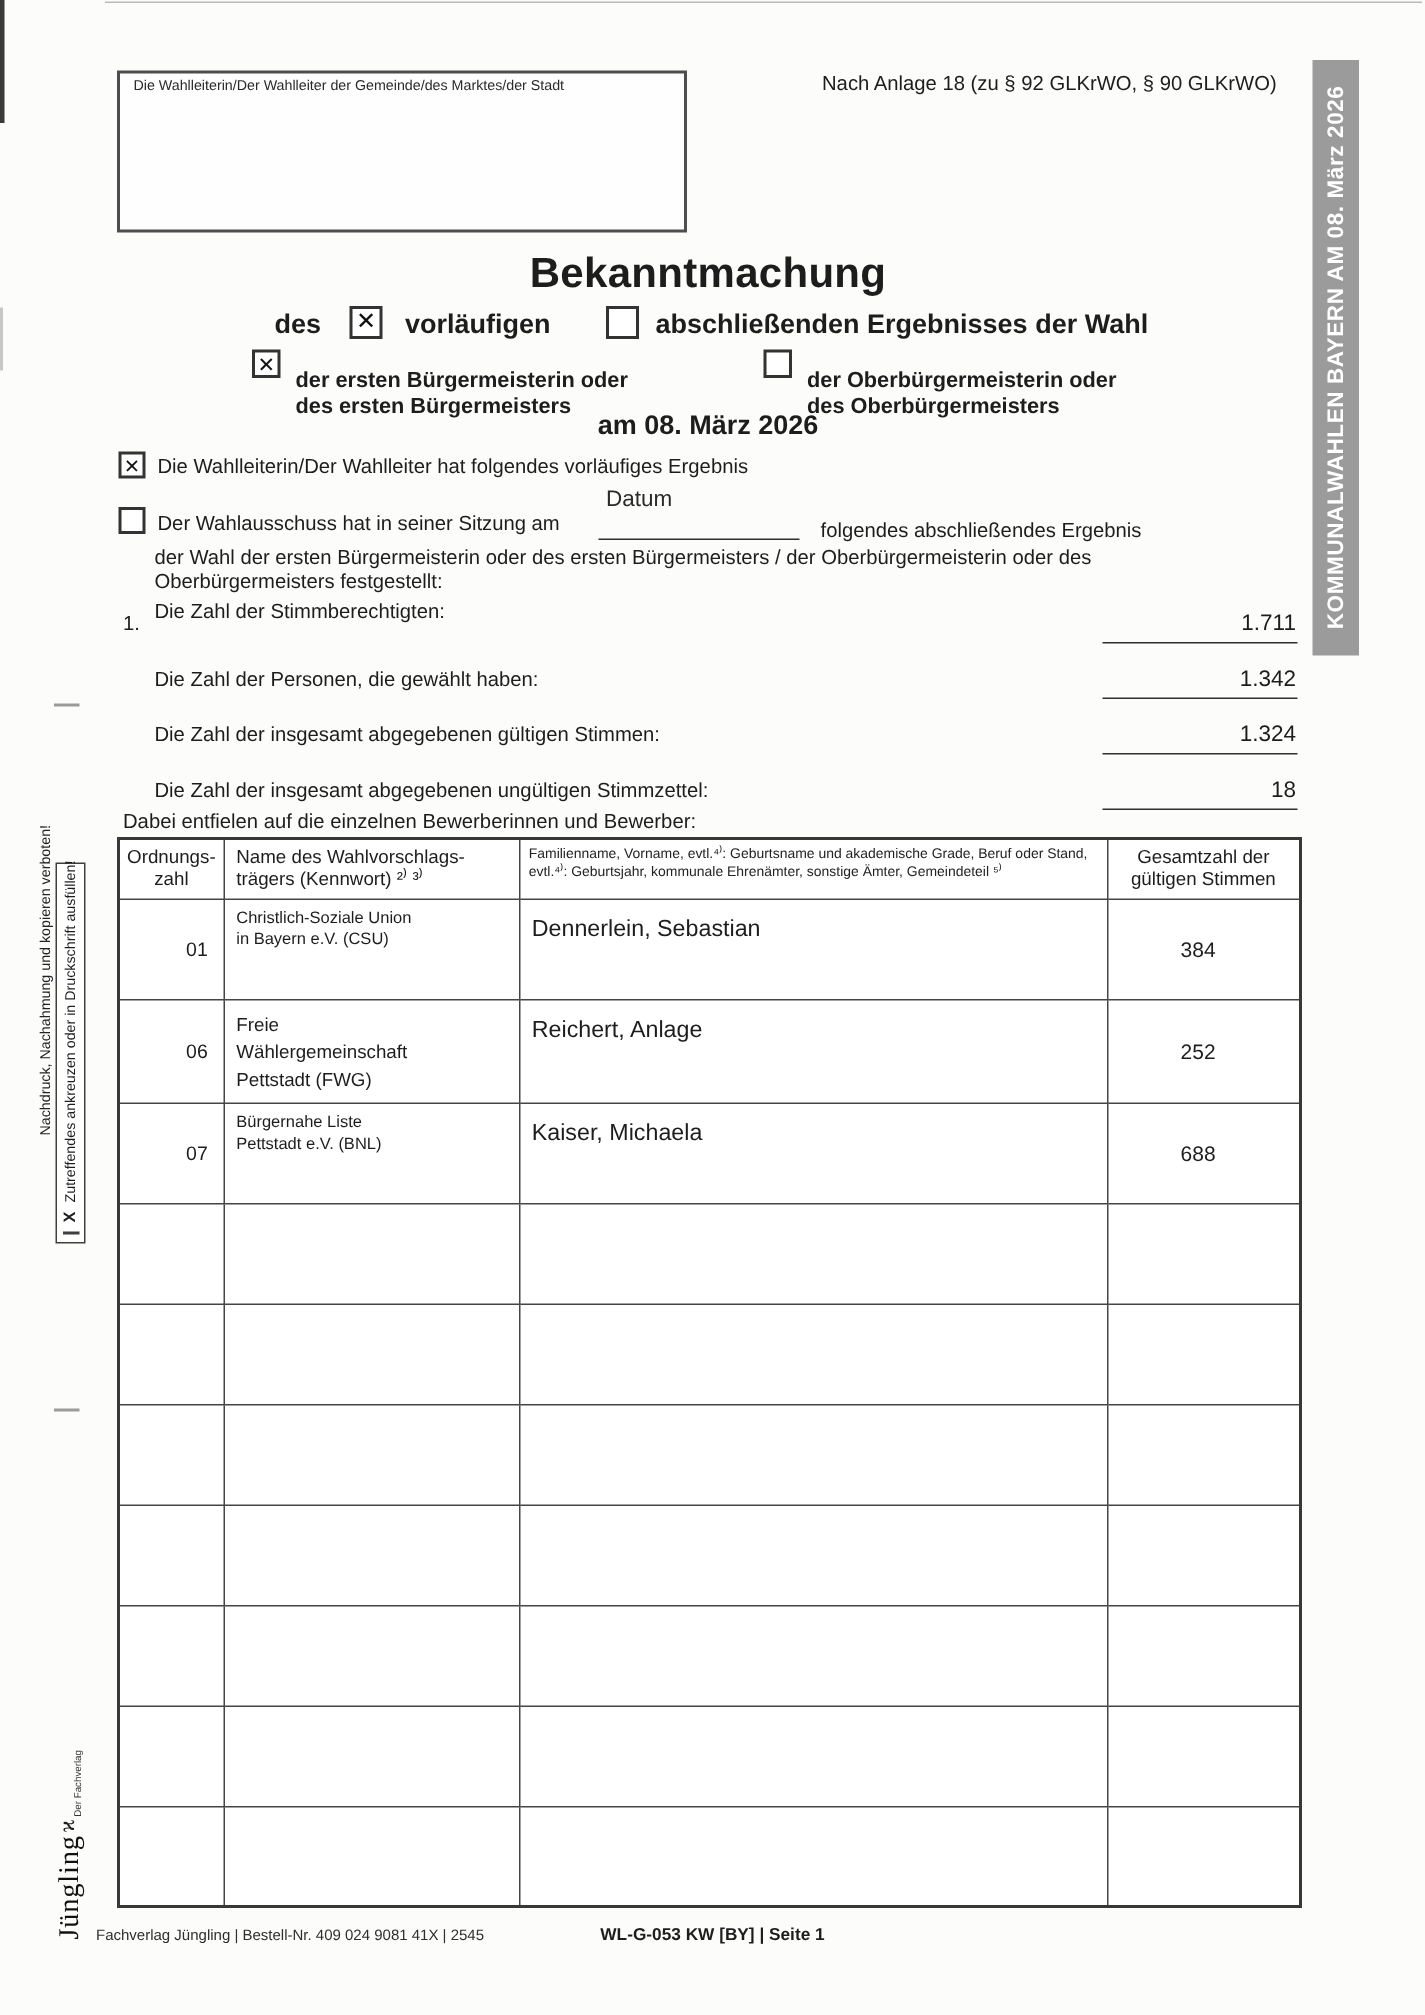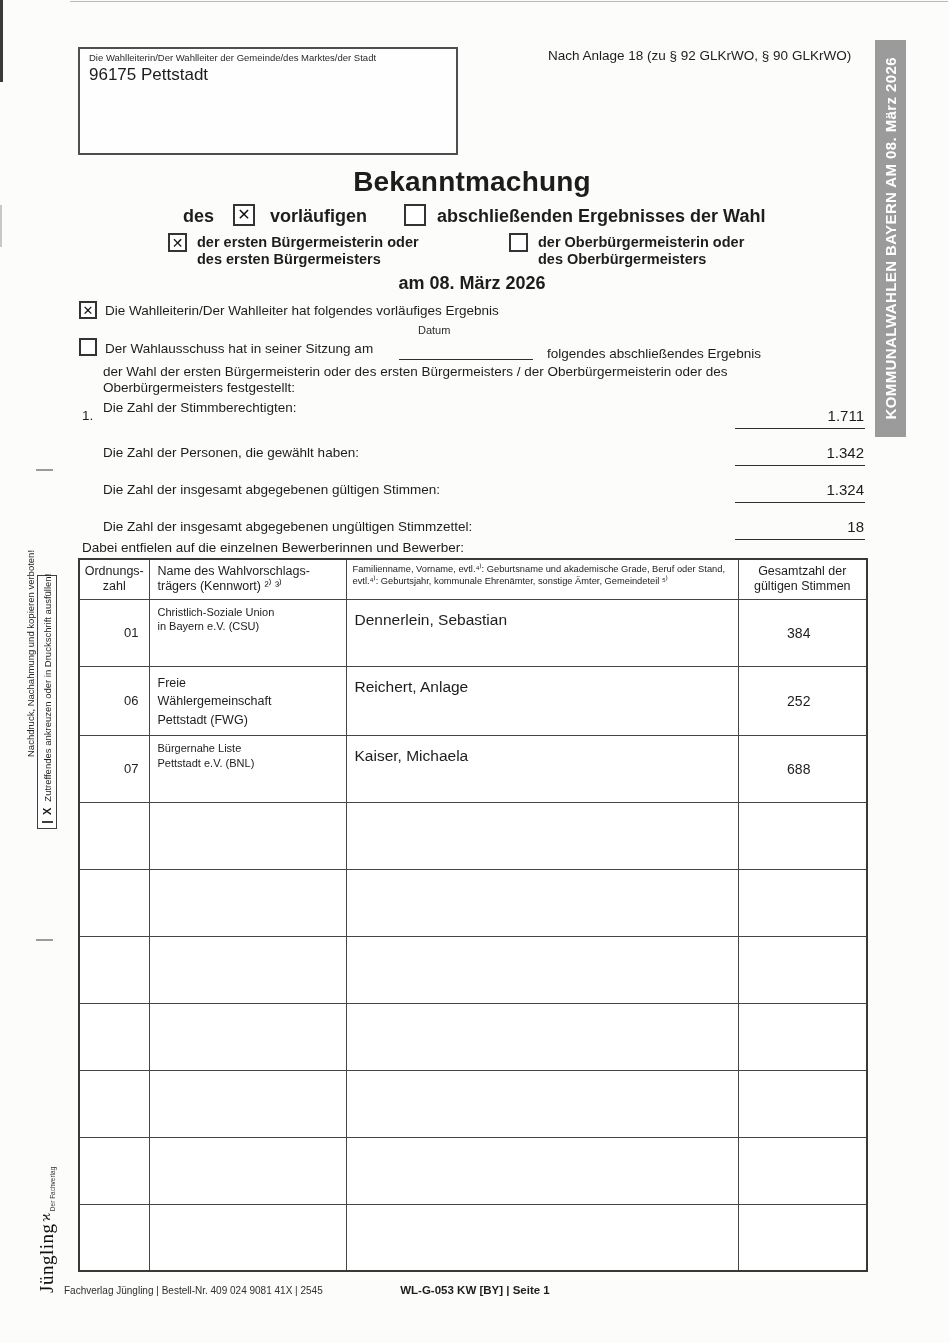--- a/index.html
+++ b/index.html
@@ -35,34 +35,34 @@
   .banner span {
     writing-mode:vertical-rl; transform:rotate(180deg);
     color:#ffffff; font-weight:bold; font-size:15px;
     letter-spacing:.4px; white-space:nowrap;
   }
 
   .doc-title { left:78px; top:166px; width:788px; text-align:center;
     font-size:28px; font-weight:bold; letter-spacing:.2px; }
 
   .b18 { font-size:18px; font-weight:bold; }
-  .b145 { font-size:14.5px; font-weight:bold; line-height:17px; }
+  .b145 { font-size:14.5px; font-weight:bold; line-height:17px;margin-top:12px; }
 
   
   .cb {
     position:absolute; border:2px solid #333; background:#fff; box-sizing:border-box;
     display:flex; align-items:center; justify-content:center;
     line-height:1; color:#111; font-weight:400;
   }
   .cb-lg { width:22px; height:22px; font-size:16px; }
   .cb-md { width:19px; height:19px; font-size:14px; }
   .cb-sm { width:18px; height:18px; font-size:13px; }
 
   .stmt { font-size:13.5px; }
-  .datum-label { font-size:11px; color:#2b2b2b;margin-left:14px; }
+  .datum-label { font-size:15px; color:#2b2b2b; }
   .uline { position:absolute; border-bottom:1.5px solid #2f2f2f; }
   .val { position:absolute; width:129px; text-align:right; font-size:15px; }
 
   
   .results {
     position:absolute; left:78px; top:558px; width:788px;
     border-collapse:collapse; table-layout:fixed; background:#fff;
   }
   .results th, .results td { border:1px solid #454545; box-sizing:border-box; }
   .results { border:2px solid #383838; }
@@ -103,21 +103,20 @@
 </style>
 </head>
 <body>
 
 <div class="abs scan-corner"></div>
 <div class="abs scan-smudge"></div>
 <div class="abs scan-topline"></div>
 
 <div class="abs sender-box">
   <div class="sender-label">Die Wahlleiterin/Der Wahlleiter der Gemeinde/des Marktes/der Stadt</div>
-  <div class="sender-line">96175 Pettstadt</div>
 </div>
 
 <div class="abs top-note">Nach Anlage 18  (zu § 92 GLKrWO, § 90 GLKrWO)</div>
 
 <div class="abs banner">
   <span>KOMMUNALWAHLEN BAYERN AM 08. März 2026</span>
 </div>
 
 <div class="abs doc-title">Bekanntmachung</div>
 

